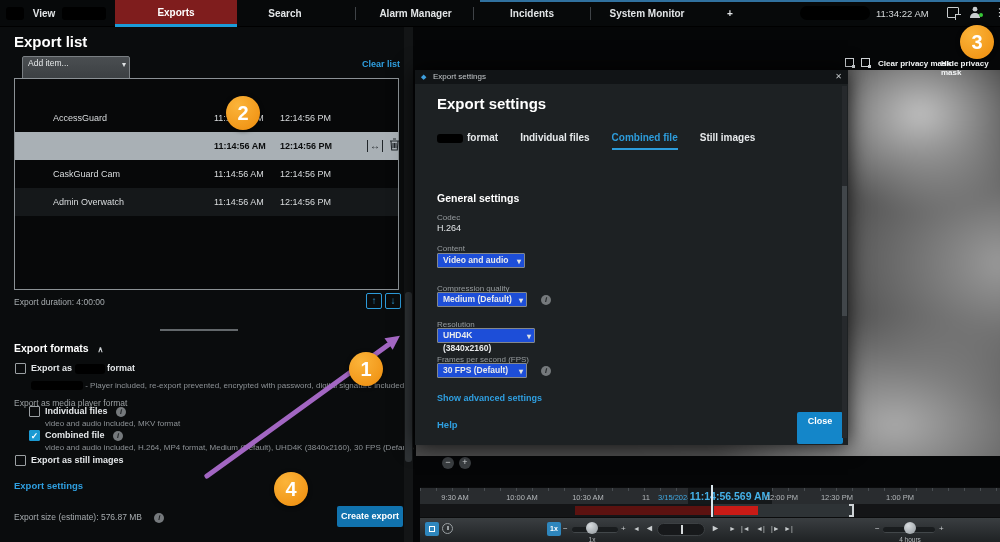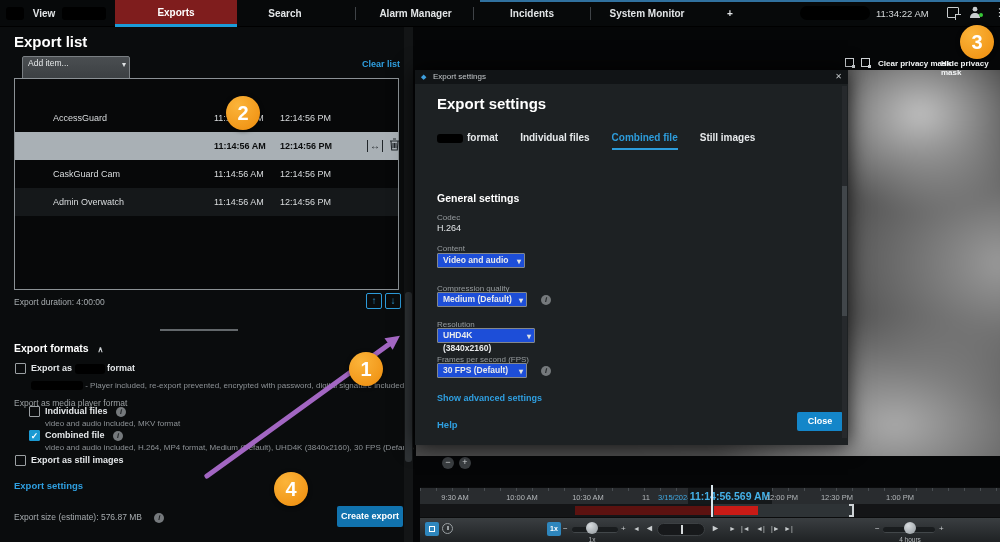--- a/index.html
+++ b/index.html
@@ -81,21 +81,21 @@
   .dlg-tab.active { color:#2d9cdb; border-bottom:2px solid #2d9cdb; }
   .dlg-desc { position:absolute; left:22px; top:90px; width:396px; font-size:9px; line-height:11.5px; color:#c6cacd; }
   .dlg-general { position:absolute; left:22px; top:122px; font-size:10.5px; font-weight:bold; color:#fff; }
   .dlg-label { position:absolute; left:22px; font-size:8px; color:#989da0; }
   .dlg-value { position:absolute; left:22px; font-size:9px; color:#e3e6e8; }
   .dd { position:absolute; left:22px; height:15px; background:#1d4ed8; border:1px solid #83888c; border-radius:1px; font-size:8.5px; font-weight:bold; color:#e8eaec; line-height:13px; padding:0 14px 0 5px; cursor:pointer; }
   .dd .caret { position:absolute; right:3px; top:1px; font-size:8px; color:#dfe2e4; }
   .dd-info { position:absolute; }
   .dlg-adv { position:absolute; left:22px; top:323px; font-size:9px; font-weight:bold; }
   .dlg-help { position:absolute; left:22px; top:349px; font-size:9.5px; font-weight:bold; }
-  .dlg-closebtn { position:absolute; left:382px; top:342px; width:46px; height:19px; background:#1486c9; border-radius:2px; color:#fff; font-size:9px; font-weight:bold; text-align:center; line-height:19px; cursor:pointer; }
+  .dlg-closebtn { position:absolute; left:382px; top:342px; width:46px; height:32px; background:#1486c9; border-radius:2px; color:#fff; font-size:9px; font-weight:bold; text-align:center; line-height:19px; cursor:pointer; }
   .dlg-scroll { position:absolute; right:1px; top:16px; width:5px; height:352px; background:#26292c; }
   .dlg-scroll .thumb { position:absolute; left:0; top:100px; width:5px; height:130px; background:#41464a; }
 
   
   .timeline { position:absolute; left:420px; top:487px; width:580px; height:55px; z-index:10; }
   .tl-labels { position:absolute; left:0; top:0; width:580px; height:17px; background:#292c2f; border-top:1px solid #0a0b0c; }
   .tl-ticks { position:absolute; left:0; top:0; width:100%; height:3px; background:repeating-linear-gradient(90deg,#474c50 0 1px,transparent 1px 16px); }
   .tl-label { position:absolute; top:5px; font-size:7.5px; color:#b4b8bb; transform:translateX(-50%); white-space:nowrap; }
   .tl-date { position:absolute; left:238px; top:5px; font-size:7.5px; color:#3fa9e2; white-space:nowrap; }
   .tl-current { position:absolute; left:268px; top:0; width:84px; height:17px; background:#15181a; color:#45b1e8; font-size:10.5px; font-weight:bold; text-align:center; line-height:17px; white-space:nowrap; }

